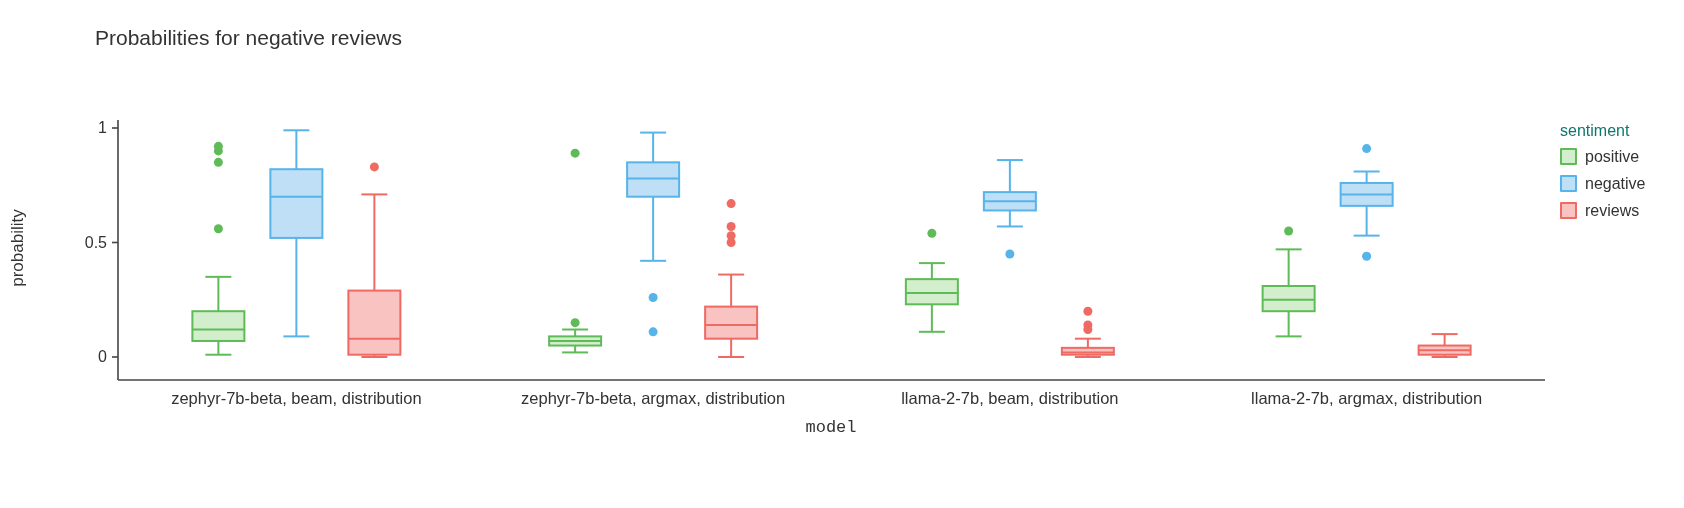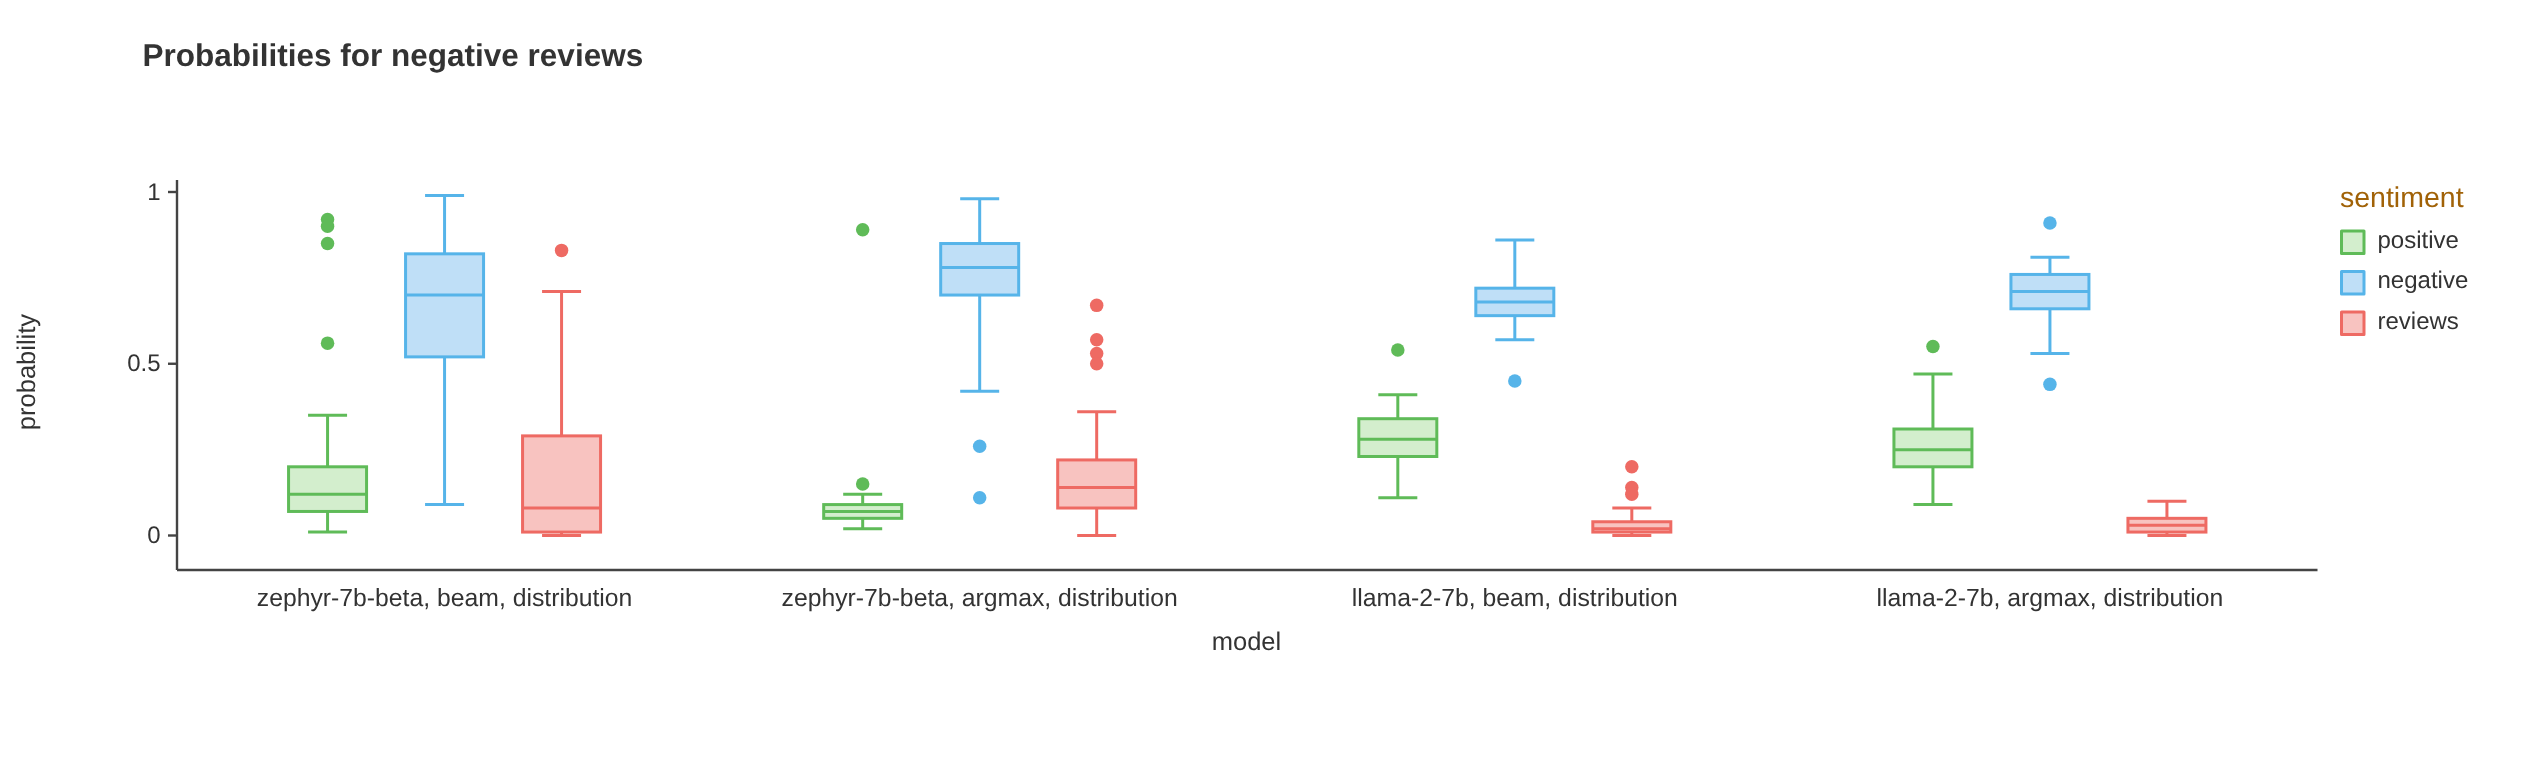--- a/index.html
+++ b/index.html
@@ -6,41 +6,41 @@
   #figure{
     position:relative;
     width:1684px;height:508px;
     background:#ffffff;
     font-family:"Liberation Sans", sans-serif;
     overflow:hidden;
   }
   #chart-svg{position:absolute;left:0;top:0;}
   .chart-title{
     position:absolute;left:95px;top:26px;
-    font-size:21px;color:#333333;font-weight:bold;
+    font-size:21px;color:#333333;
   }
   .y-axis-title{
     position:absolute;left:-62px;top:238px;
     width:160px;text-align:center;
     transform:rotate(-90deg);
     font-size:17px;color:#333333;
   }
   .x-axis-title{
     position:absolute;left:731px;top:418px;
     width:200px;text-align:center;
-    font-size:17px;color:#333333;
+    font-size:17px;color:#333333;font-family:Liberation Mono, monospace;
   }
   .legend{
     position:absolute;left:1560px;top:122px;
   }
   .legend-title{
-    font-size:19px;color:#a16207;margin-bottom:8px;
+    font-size:16px;color:#0f766e;margin-bottom:8px;
   }
   .legend-item{
-    display:flex;align-items:flex-end;
+    display:flex;align-items:flex-start;
     margin-bottom:9px;cursor:pointer;
   }
   .legend-swatch{
     display:inline-block;width:13px;height:13px;
     border-radius:1px;margin-right:8px;
     border:2px solid #000;
   }
   .legend-label{font-size:16px;color:#333333;}
 </style>
 </head>

